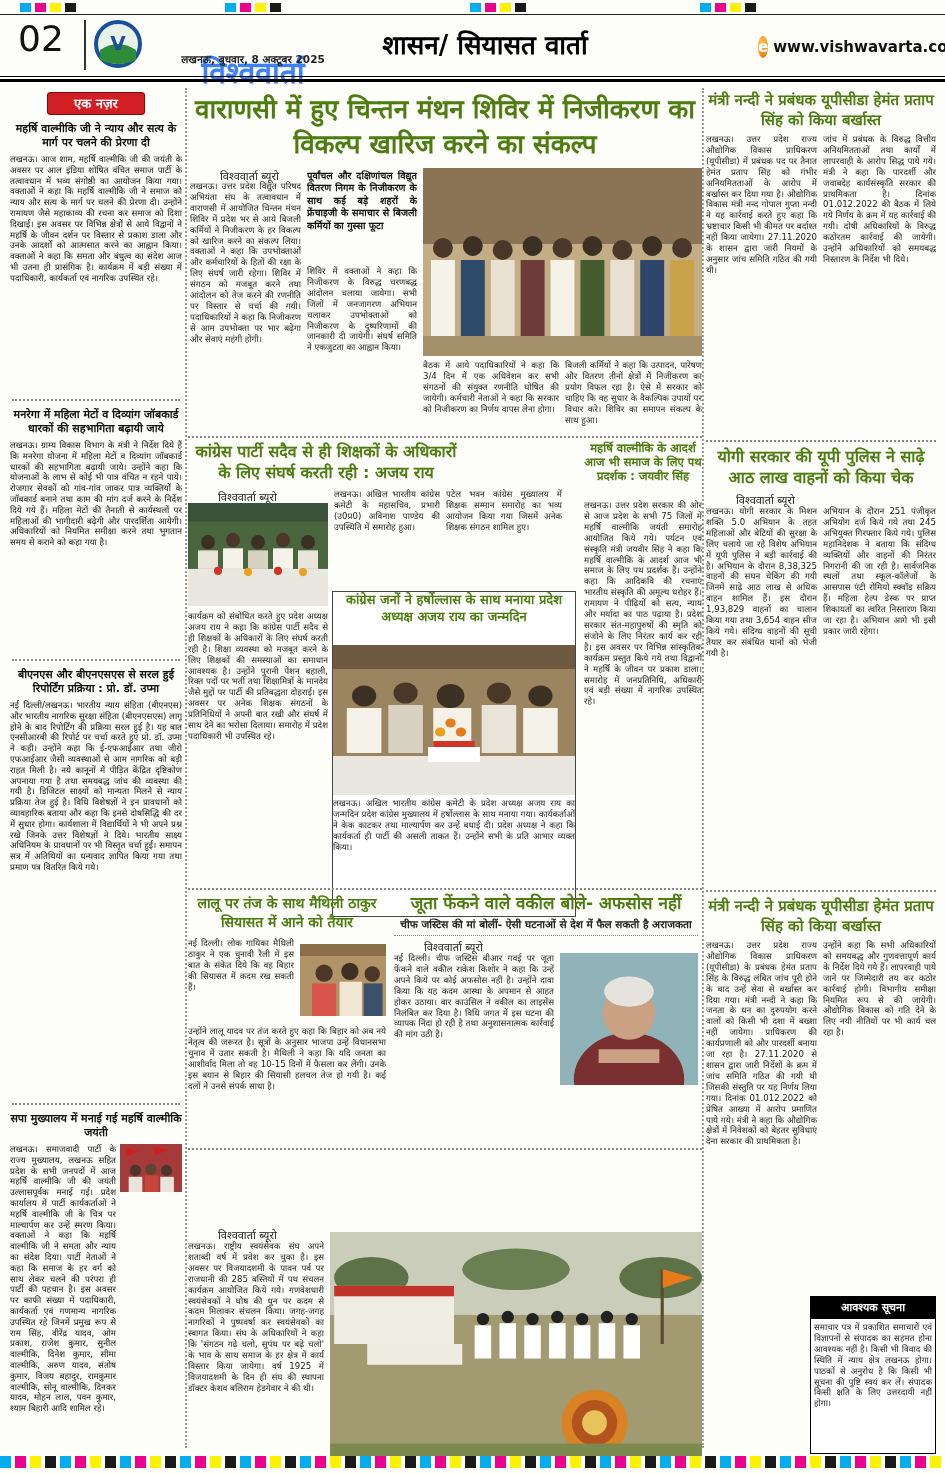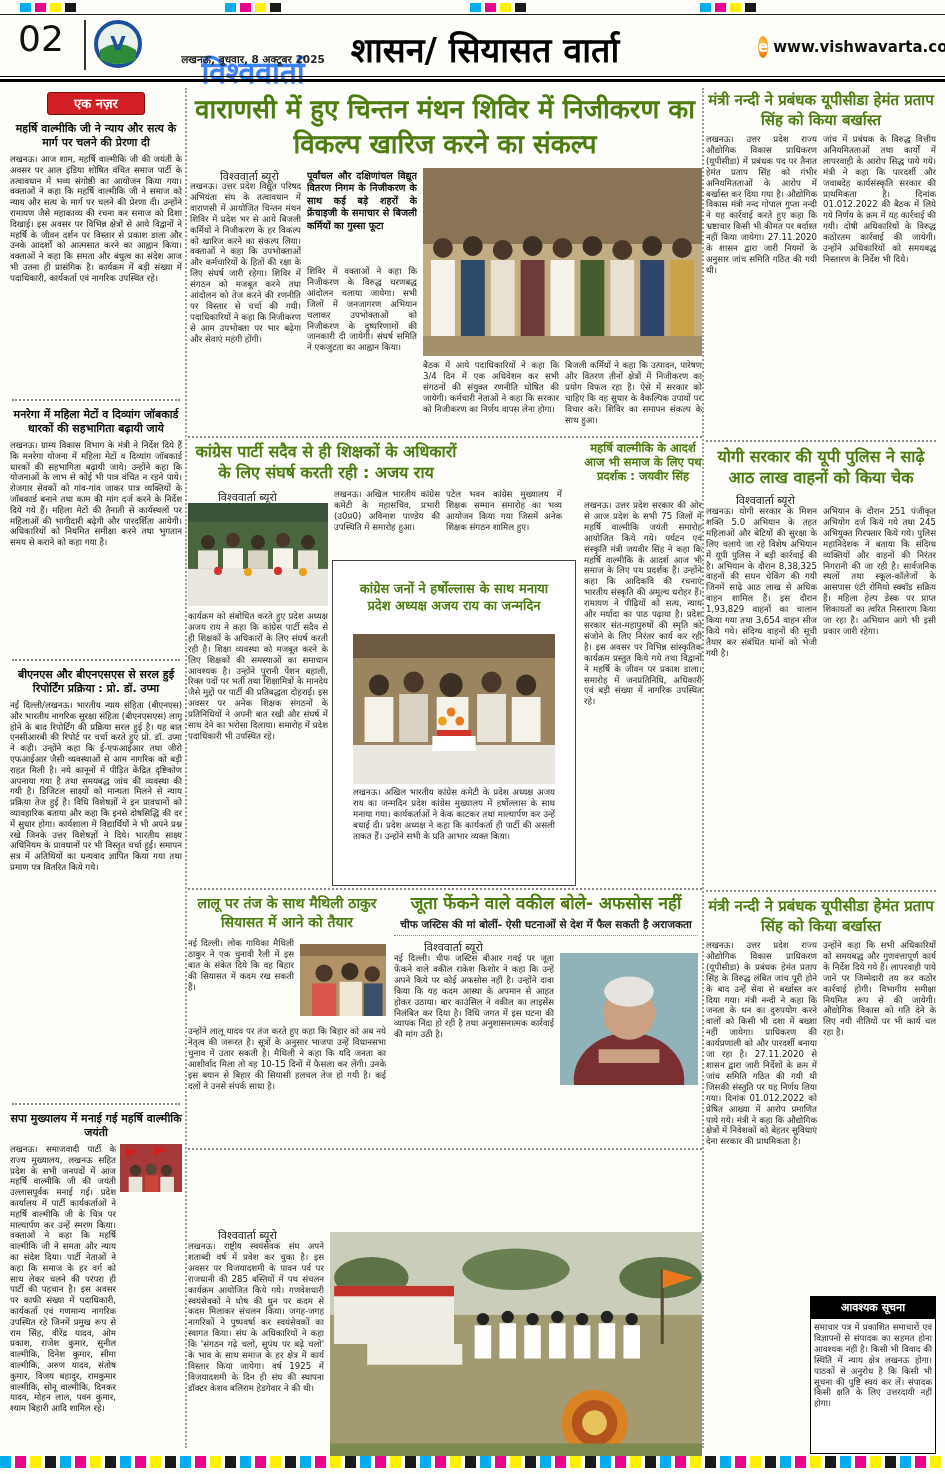--- a/index.html
+++ b/index.html
@@ -43,21 +43,21 @@
   <div class="abs" style="left:84px;top:20px;height:50px;border-left:2px solid #333"></div>
   <div class="abs" style="left:94px;top:20px;width:48px;height:48px">
     <svg viewBox="0 0 48 48">
         <circle cx="24" cy="24" r="22" fill="#e8f2e8" stroke="#1c4f9c" stroke-width="4"></circle>
         <path d="M6 30 Q24 18 42 30 L42 40 Q24 48 6 40 Z" fill="#2e8b3a"></path>
         <text x="24" y="30" text-anchor="middle" font-size="20" font-weight="bold" fill="#1c4f9c">V</text>
       </svg>
   </div>
   <div class="abs" style="left:148px;top:12px;width:210px;font-size:30px;font-weight:bold;color:#3b82f6;text-align:center;text-shadow:1px 1px 0 #26418f22;margin-top:39px;">विश्ववार्ता</div>
   <div class="abs" style="left:140px;top:52px;width:226px;font-size:10.5px;font-weight:bold;text-align:center;color:#222">लखनऊ, बुधवार, 8 अक्टूबर 2025</div>
-  <div class="abs" style="left:350px;top:26px;width:270px;font-size:34px;font-weight:bold;text-align:center;color:#000">शासन/ सियासत वार्ता</div>
+  <div class="abs" style="left:350px;top:26px;width:270px;font-size:26px;font-weight:bold;text-align:center;color:#000">शासन/ सियासत वार्ता</div>
   <div class="abs" style="left:758px;top:36px;width:180px;display:flex;align-items:center;gap:5px">
     <span style="width:22px;height:22px;border-radius:50%;background:radial-gradient(circle at 35% 30%,#ffc04d,#f7941d 60%,#d86f00);color:#fff;font-weight:bold;font-size:15px;display:inline-flex;align-items:center;justify-content:center;">e</span>
     <span style="font-size:15px;font-weight:bold;color:#111">www.vishwavarta.com</span>
   </div>
   <div class="abs" style="left:0;top:76px;width:945px;border-top:1px solid #000"></div>
   <div class="abs" style="left:0;top:79px;width:945px;border-top:3px solid #000"></div>
 
   <div class="abs vdot" style="left:185px;top:88px;height:1360px"></div>
   <div class="abs vdot" style="left:702px;top:88px;height:1360px"></div>
 
@@ -144,21 +144,21 @@
         <circle cx="30" cy="66" r="4" fill="#d1342a"></circle>
         <circle cx="60" cy="67" r="4" fill="#e8a21c"></circle>
         <circle cx="90" cy="66" r="4" fill="#d1342a"></circle>
         <circle cx="115" cy="67" r="4" fill="#e8a21c"></circle>
     </svg>
   </div>
   <div class="abs body-txt" style="left:334px;top:489px;width:106px;height:66px">लखनऊ। अखिल भारतीय कांग्रेस कमेटी के महासचिव, प्रभारी (उ0प्र0) अविनाश पाण्डेय की उपस्थिति में समारोह हुआ।</div>
   <div class="abs body-txt" style="left:446px;top:489px;width:116px;height:66px">पटेल भवन कांग्रेस मुख्यालय में शिक्षक सम्मान समारोह का भव्य आयोजन किया गया जिसमें अनेक शिक्षक संगठन शामिल हुए।</div>
   <div class="abs body-txt" style="left:188px;top:611px;width:140px;height:274px">कार्यक्रम को संबोधित करते हुए प्रदेश अध्यक्ष अजय राय ने कहा कि कांग्रेस पार्टी सदैव से ही शिक्षकों के अधिकारों के लिए संघर्ष करती रही है। शिक्षा व्यवस्था को मजबूत करने के लिए शिक्षकों की समस्याओं का समाधान आवश्यक है। उन्होंने पुरानी पेंशन बहाली, रिक्त पदों पर भर्ती तथा शिक्षामित्रों के मानदेय जैसे मुद्दों पर पार्टी की प्रतिबद्धता दोहराई। इस अवसर पर अनेक शिक्षक संगठनों के प्रतिनिधियों ने अपनी बात रखी और संघर्ष में साथ देने का भरोसा दिलाया। समारोह में प्रदेश पदाधिकारी भी उपस्थित रहे।</div>
 
-  <div class="abs boxed" style="left:332px;top:560px;width:244px;height:326px;padding:20px;box-sizing:border-box">
+  <div class="abs boxed" style="left:332px;top:591px;width:244px;height:326px;padding:0;box-sizing:border-box">
     <div class="hl" style="font-size:13px;line-height:16.5px;height:50px">कांग्रेस जनों ने हर्षोल्लास के साथ मनाया प्रदेश अध्यक्ष अजय राय का जन्मदिन</div>
     <div class="photo" style="width:100%;height:150px;margin:3px 0">
       <svg viewBox="0 0 140 100" preserveAspectRatio="none">
         <rect width="140" height="100" fill="#9b8460"></rect>
           <rect width="140" height="16" fill="#6e5a40"></rect>
         <circle cx="18" cy="34" r="7" fill="#3c2f24"></circle>
           <circle cx="42" cy="32" r="7" fill="#4a372a"></circle>
           <circle cx="68" cy="34" r="8" fill="#3c2f24"></circle>
           <circle cx="96" cy="32" r="7" fill="#4a372a"></circle>
           <circle cx="120" cy="34" r="7" fill="#3c2f24"></circle>

